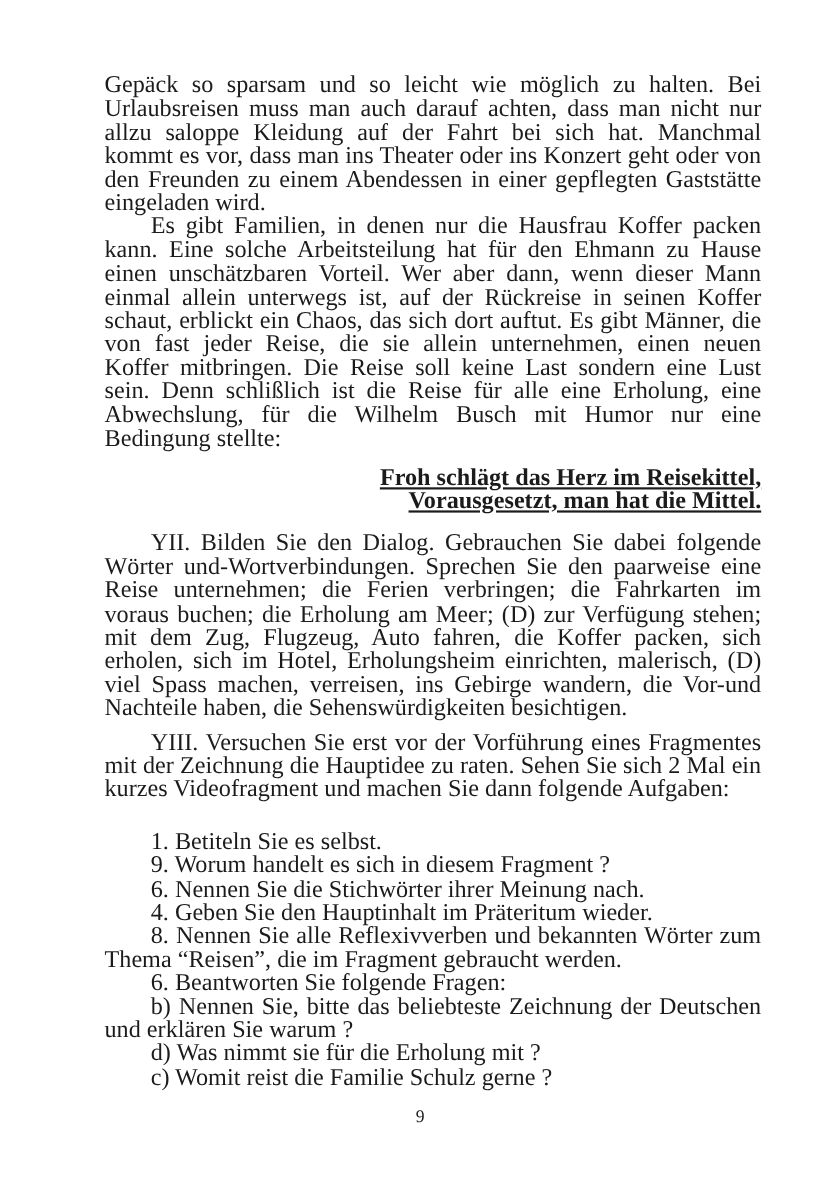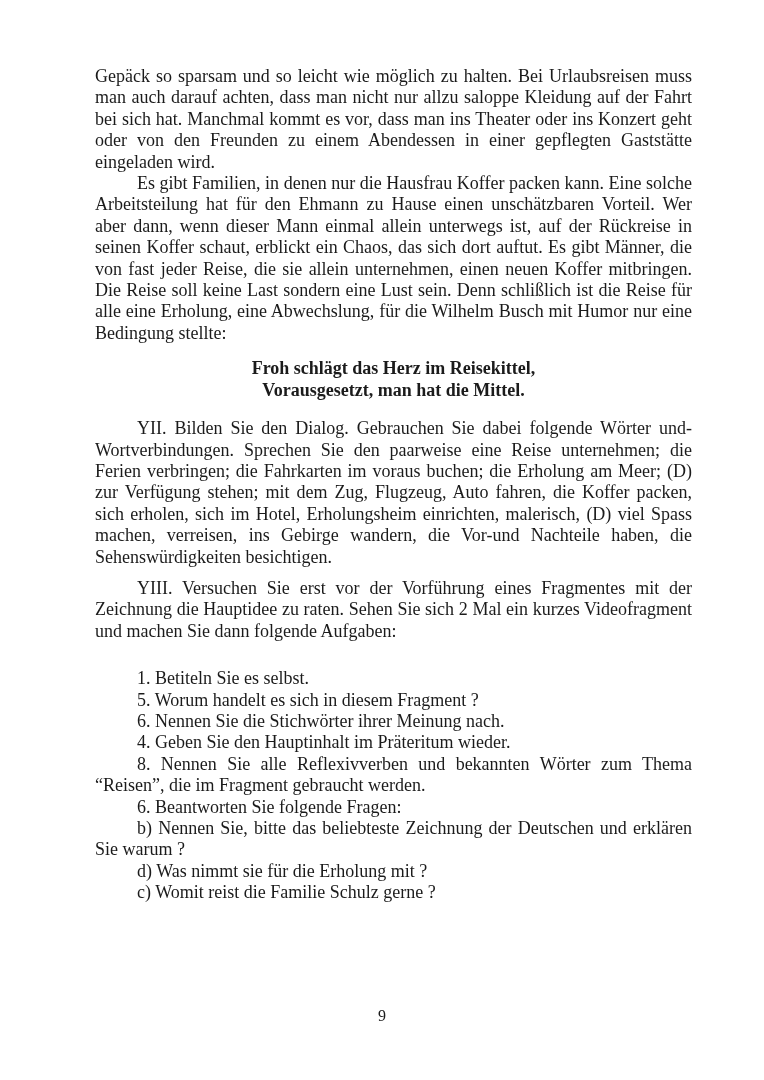--- a/index.html
+++ b/index.html
@@ -18,36 +18,37 @@
     background: #ffffff;
     overflow: hidden;
     font-family: "Liberation Serif", "DejaVu Serif", serif;
     color: #1b1b1b;
   }
   .text-block {
     position: absolute;
     left: 95px;
     top: 66px;
     width: 597px;
-    font-size: 18px;
+    font-size: 22px;
     line-height: 21.4px;
     text-align: justify;
   }
   .para {
     margin: 0;
     text-indent: 42px;
   }
   .para.no-indent {
     text-indent: 0;
   }
   .verse {
     margin: 14px 0 17px 0;
-    text-align: center;
+    text-align: right;
     font-weight: bold;
     text-indent: 0;
+    text-decoration: underline;
   }
   .verse-line {
     margin: 0;
   }
   .gap-above {
     margin-top: 10px;
   }
   .task-list {
     margin-top: 26px;
   }
@@ -74,21 +75,21 @@
       <p class="verse-line">Froh schlägt das Herz im Reisekittel,</p>
       <p class="verse-line">Vorausgesetzt, man hat die Mittel.</p>
     </div>
 
     <p class="para gap-above">YII. Bilden Sie den Dialog. Gebrauchen Sie dabei folgende Wörter und-Wortverbindungen. Sprechen Sie den paarweise eine Reise unternehmen; die Ferien verbringen; die Fahrkarten im voraus buchen; die Erholung am Meer; (D) zur Verfügung stehen; mit dem Zug, Flugzeug, Auto fahren, die Koffer packen, sich erholen, sich im Hotel, Erholungsheim einrichten, malerisch, (D) viel Spass machen, verreisen, ins Gebirge wandern, die Vor-und Nachteile haben, die Sehenswürdigkeiten besichtigen.</p>
 
     <p class="para gap-above">YIII. Versuchen Sie erst vor der Vorführung eines Fragmentes mit der Zeichnung die Hauptidee zu raten. Sehen Sie sich 2 Mal ein kurzes Videofragment und machen Sie dann folgende Aufgaben:</p>
 
     <div class="task-list">
       <p class="para">1. Betiteln Sie es selbst.</p>
-      <p class="para">5. Worum handelt es sich in diesem Fragment ?</p>
+      <p class="para">9. Worum handelt es sich in diesem Fragment ?</p>
       <p class="para">6. Nennen Sie die Stichwörter ihrer Meinung nach.</p>
       <p class="para">4. Geben Sie den Hauptinhalt im Präteritum wieder.</p>
       <p class="para">8. Nennen Sie alle Reflexivverben und bekannten Wörter zum Thema “Reisen”, die im Fragment gebraucht werden.</p>
       <p class="para">6. Beantworten Sie folgende Fragen:</p>
       <p class="para">b) Nennen Sie, bitte das beliebteste Zeichnung der Deutschen und erklären Sie warum ?</p>
       <p class="para">d) Was nimmt sie für die Erholung mit ?</p>
       <p class="para">c) Womit reist die Familie Schulz gerne ?</p>
     </div>
 
   </div>

